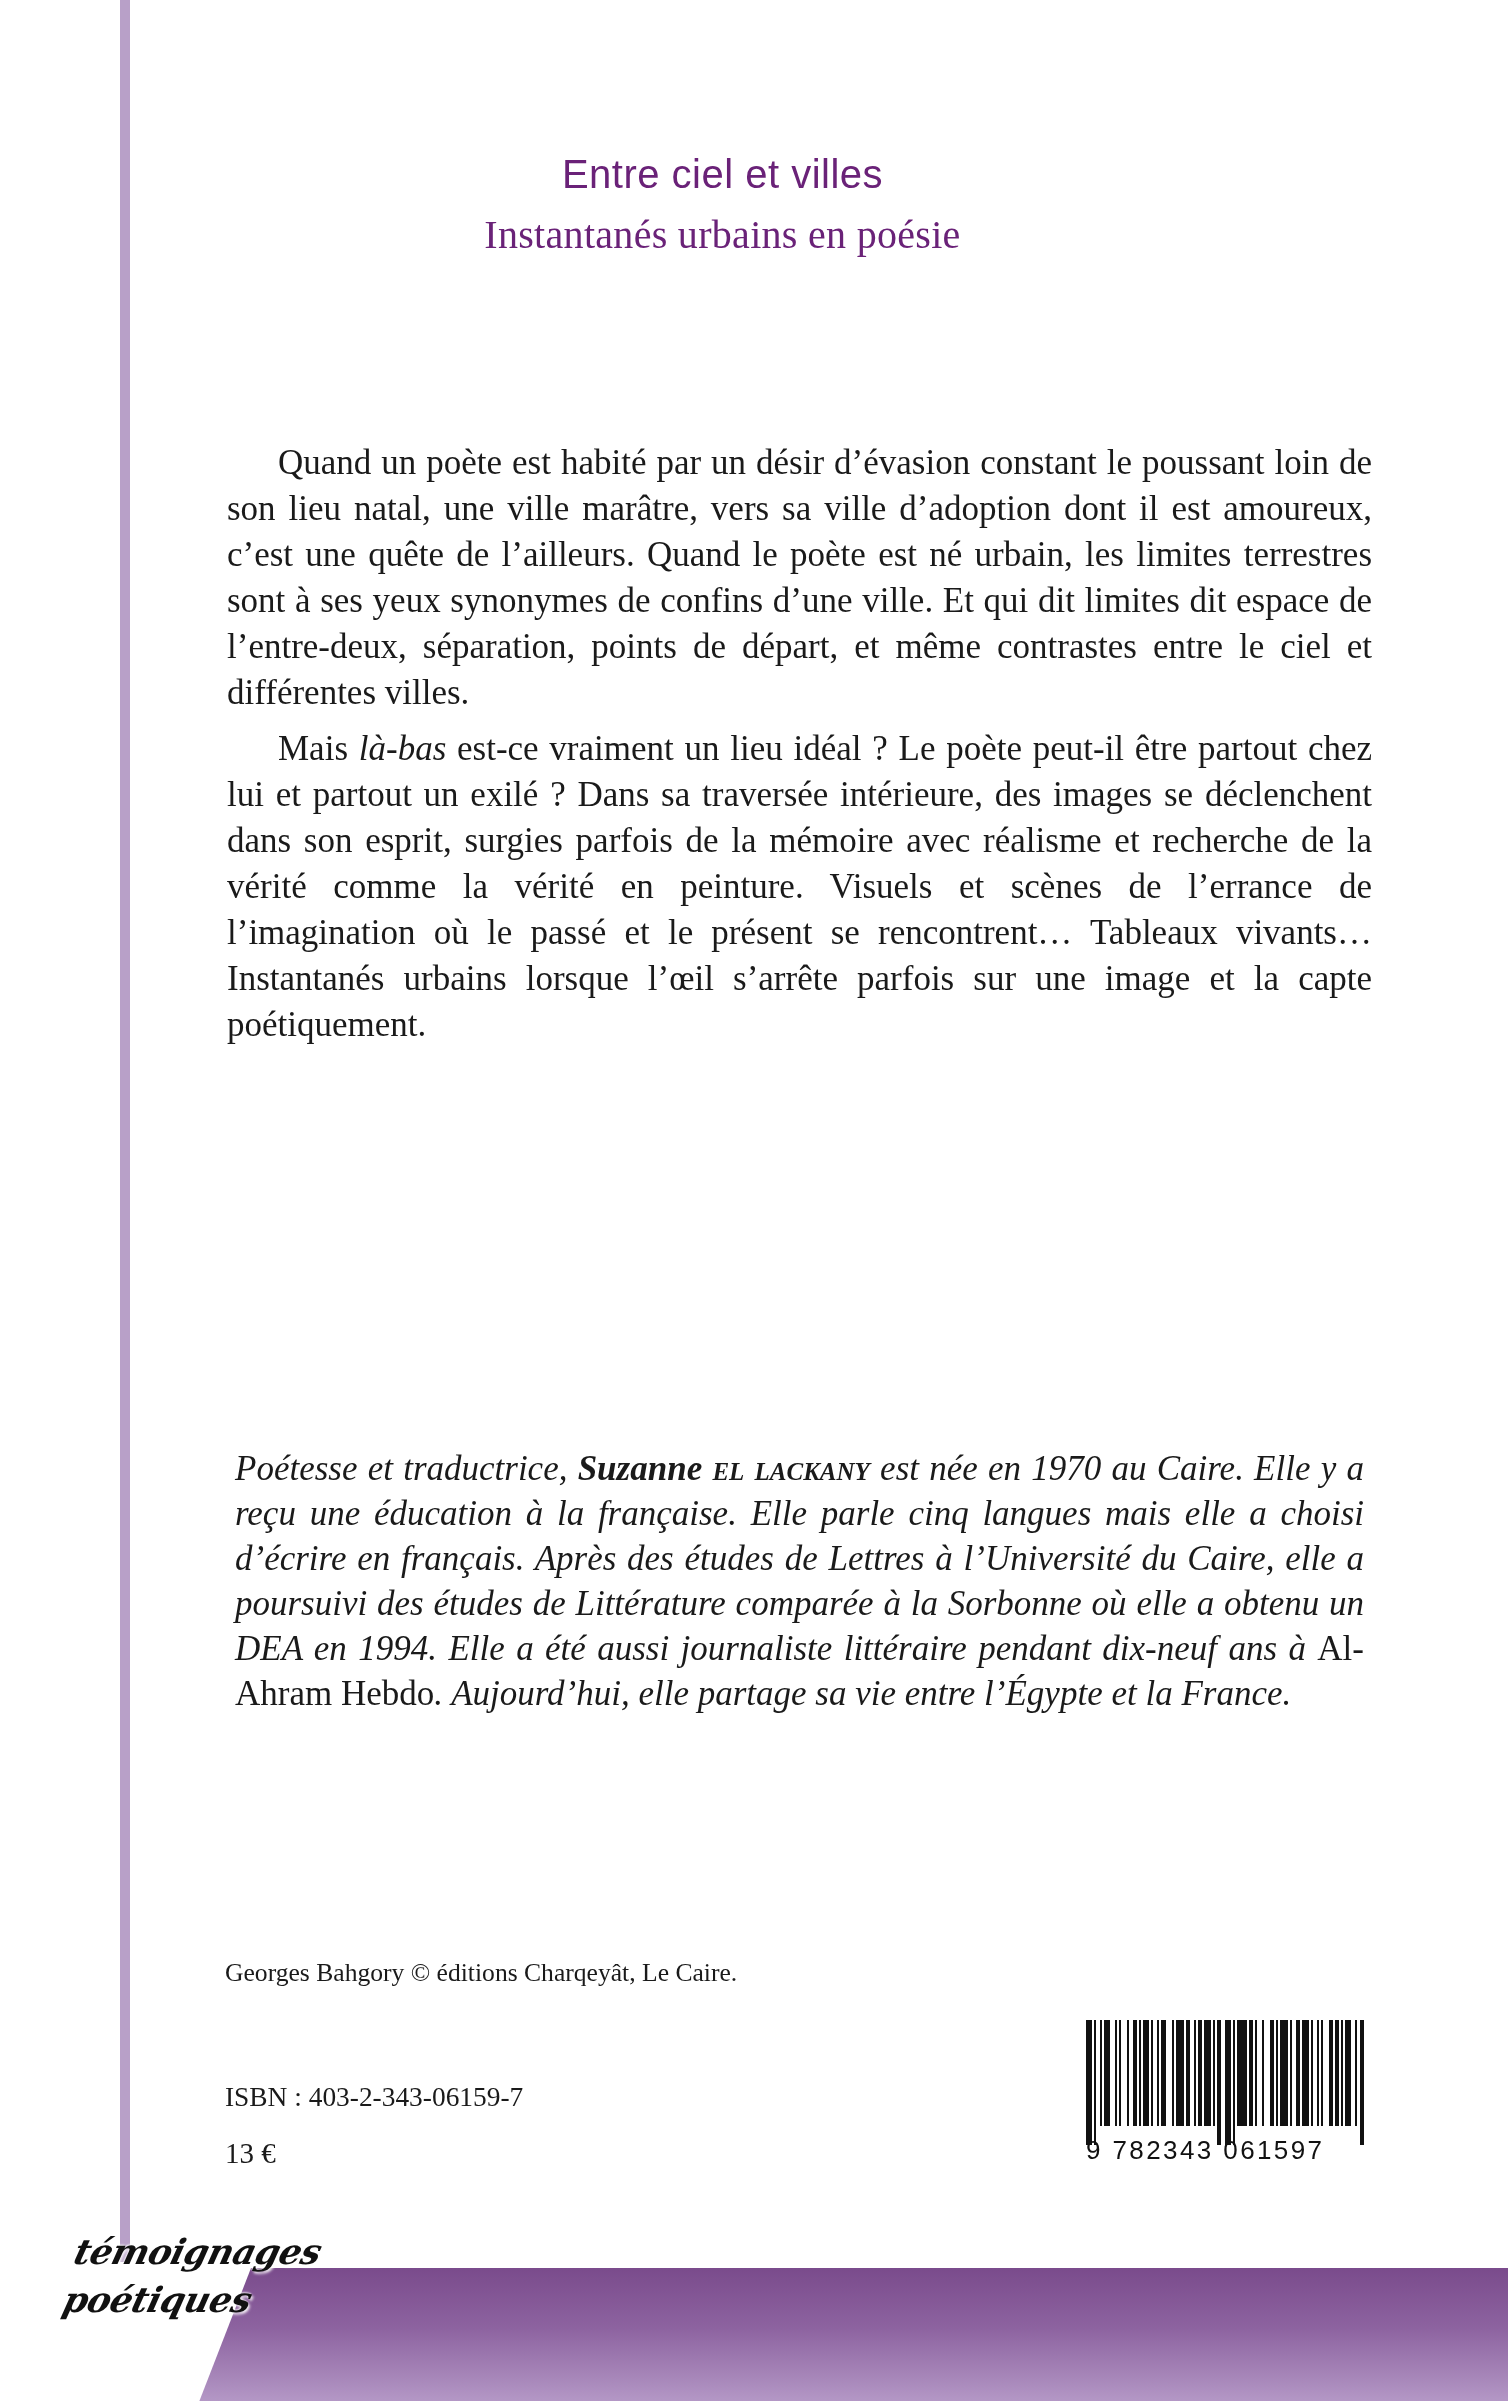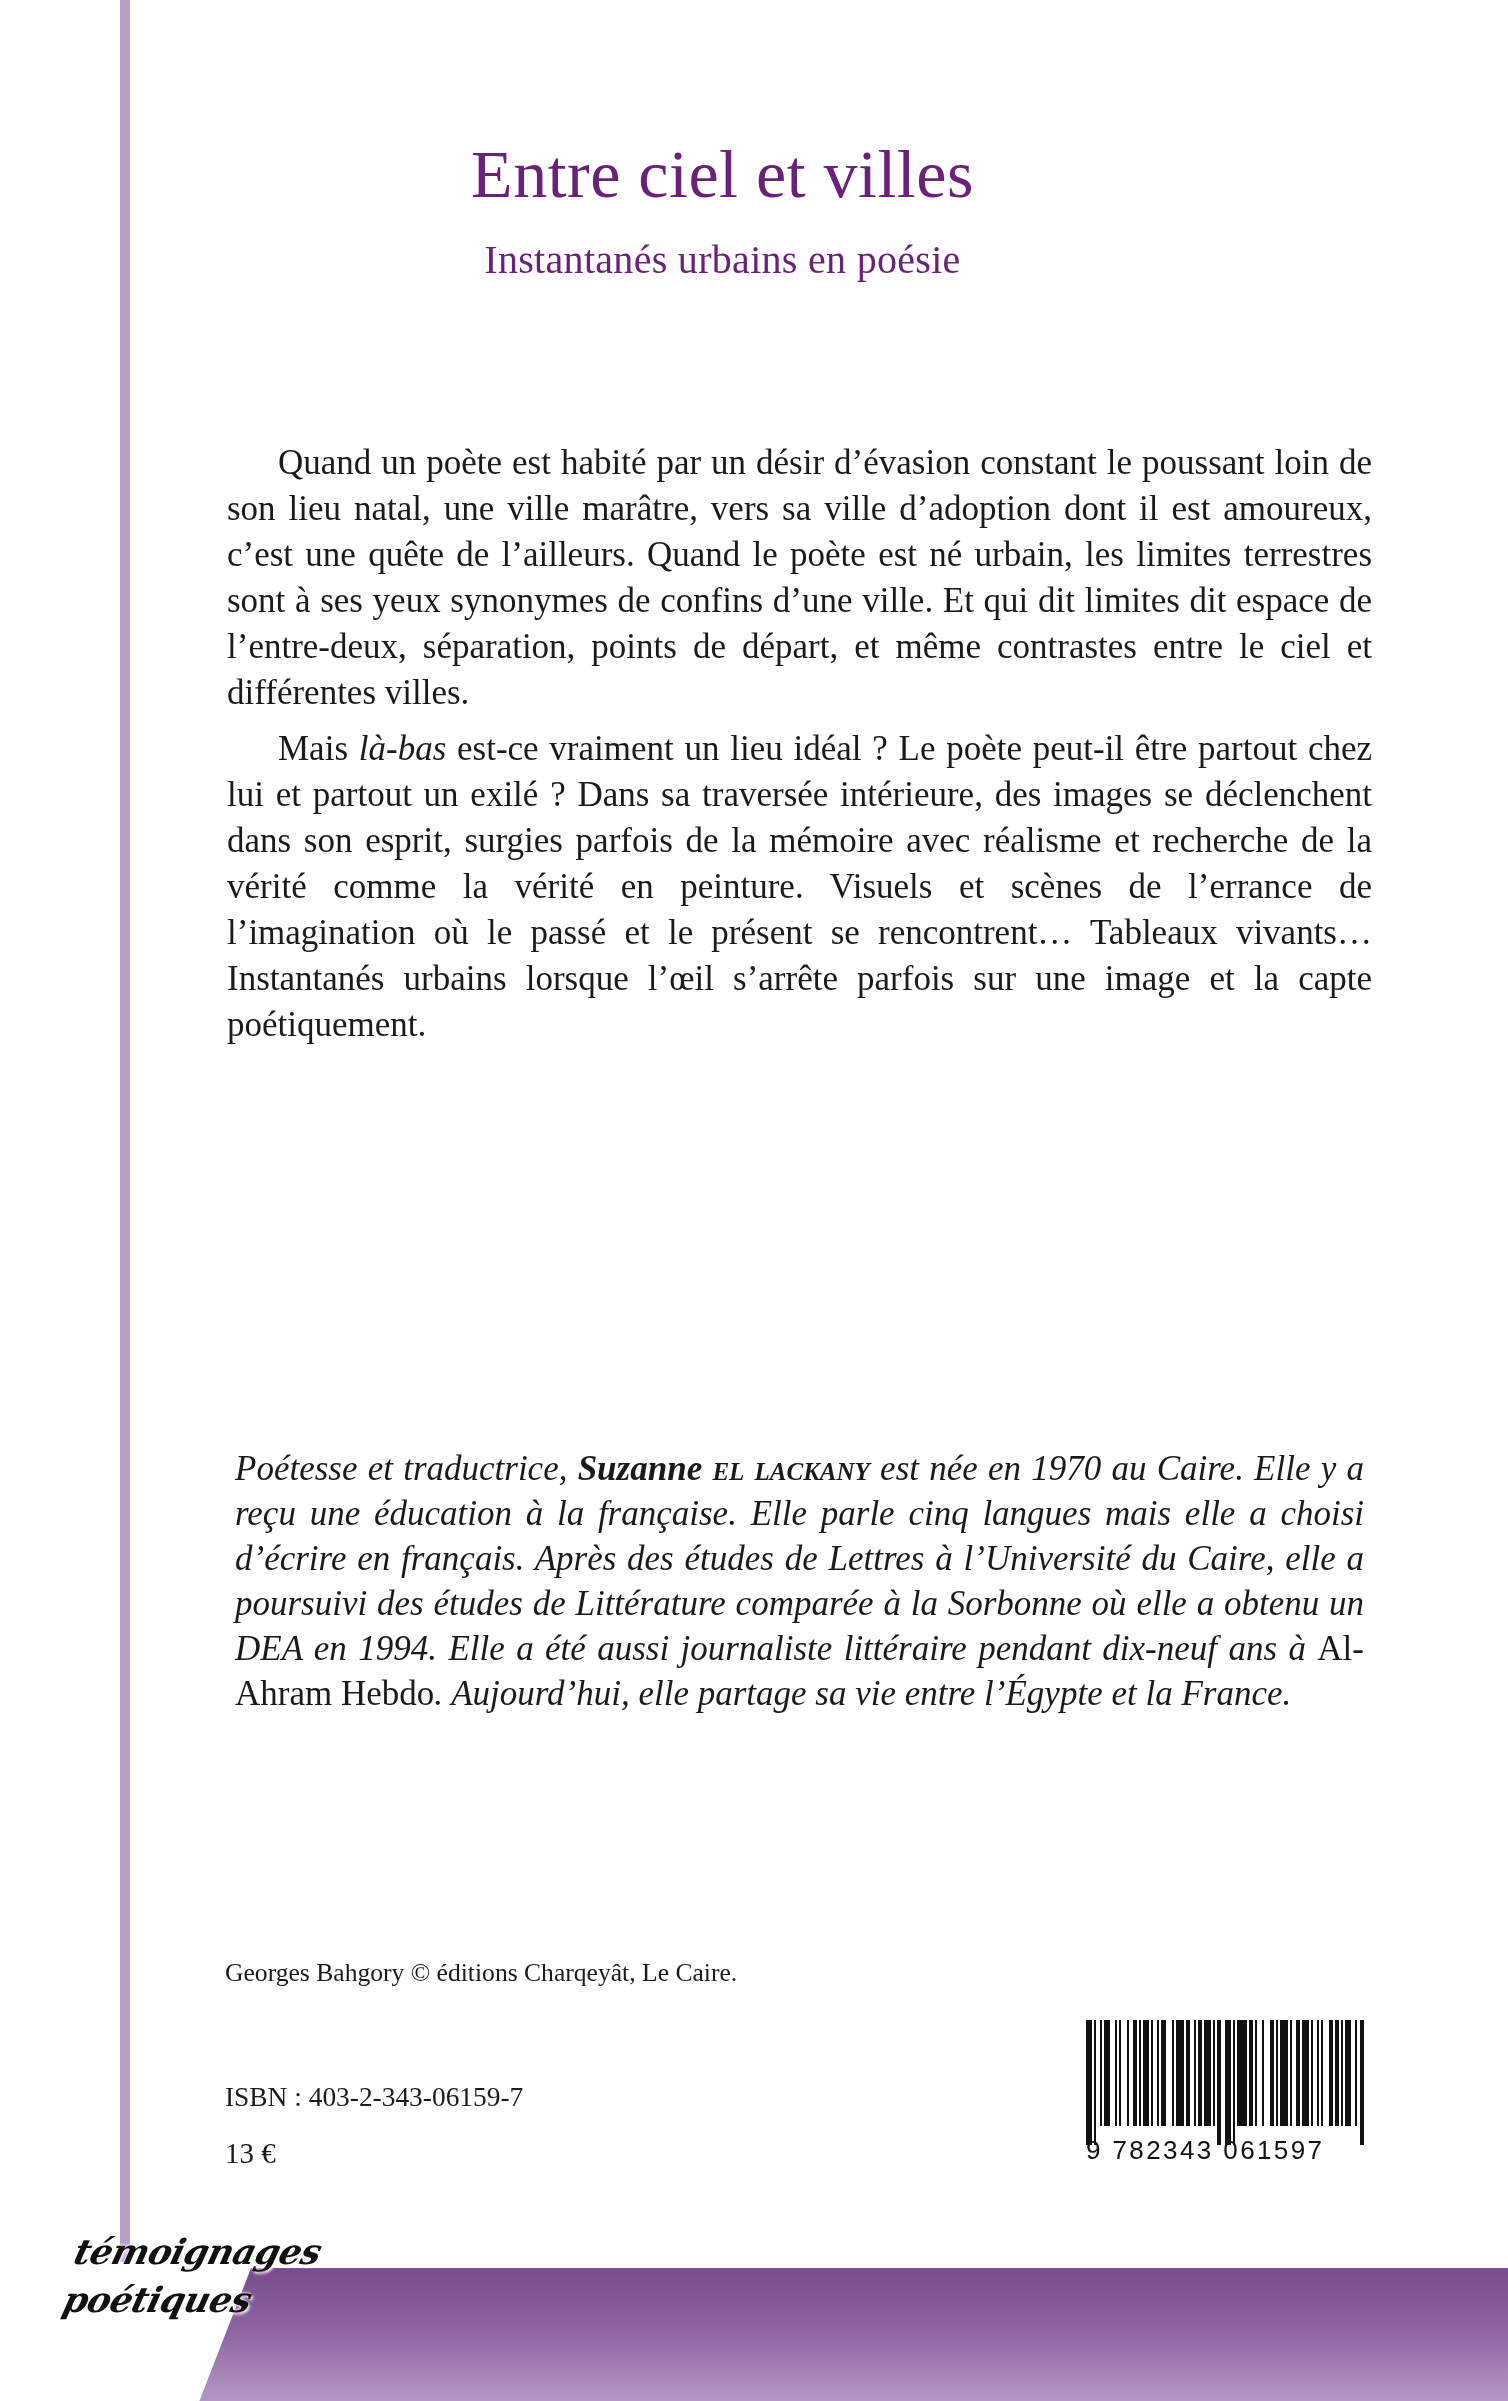--- a/index.html
+++ b/index.html
@@ -70,35 +70,35 @@
 
   
   #title-block {
     position: absolute;
     left: 131px;
     top: 142px;
     width: 1183px;
     text-align: center;
   }
   #book-title {
-    font-family: Liberation Serif, serif;
-    font-size: 68px;
+    font-family: Liberation Sans, sans-serif;
+    font-size: 40px;
     line-height: 64px;
     color: #6a2278;
     font-weight: normal;
     margin: 0;
     letter-spacing: 0.5px;
   }
   #book-subtitle {
     font-family: "Liberation Serif", "DejaVu Serif", serif;
     font-size: 40px;
     line-height: 49px;
     color: #6a2278;
     font-weight: normal;
-    margin: 29px 0 0 0;
+    margin: 4px 0 0 0;
     letter-spacing: 0.3px;
   }
 
   
   #blurb {
     position: absolute;
     left: 227px;
     top: 440px;
     width: 1145px;
   }

